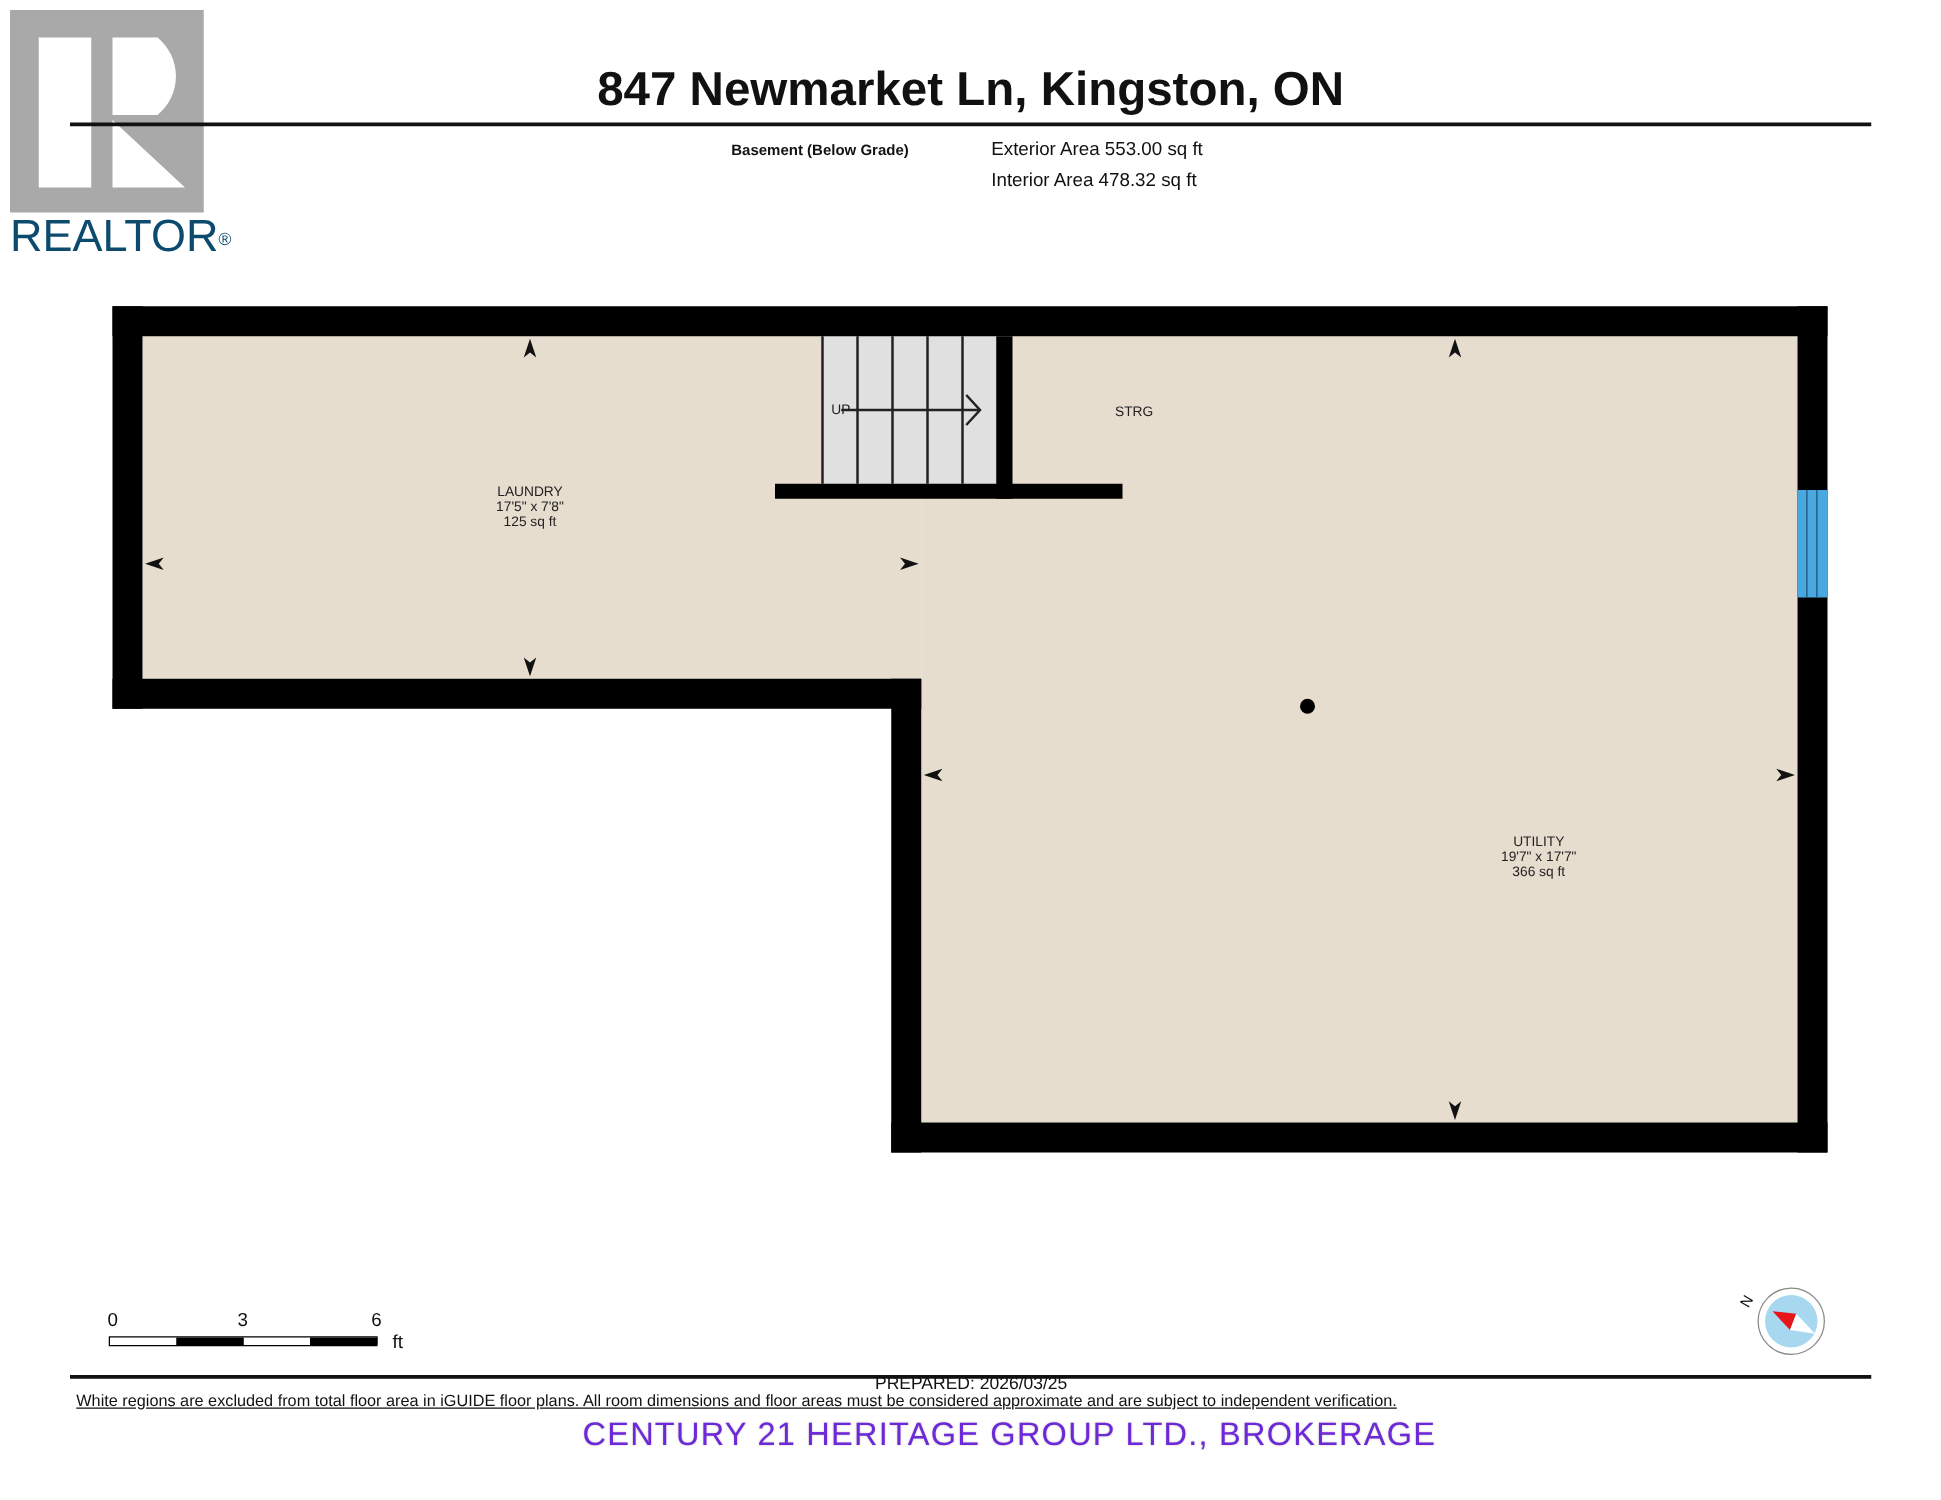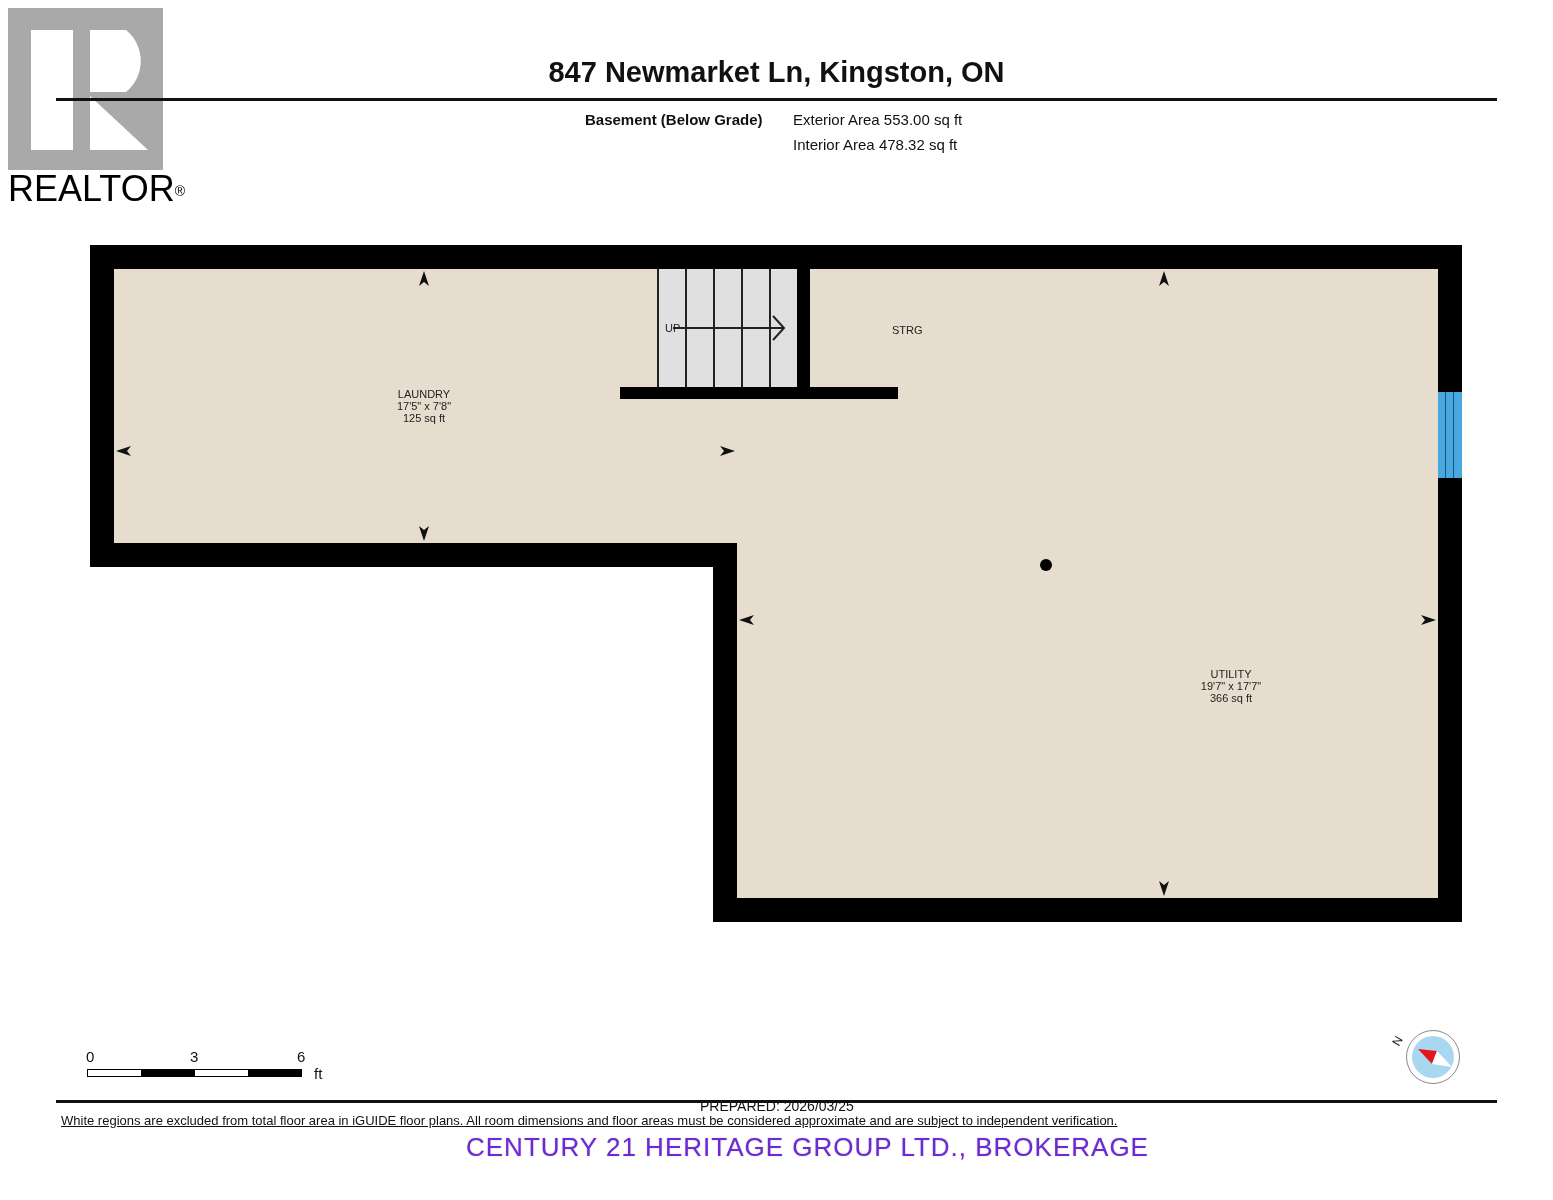--- a/index.html
+++ b/index.html
@@ -1,23 +1,23 @@
 <!DOCTYPE html>
 <html><head>
 <meta charset="utf-8">
 <style>
   html, body { margin: 0; padding: 0; background: #ffffff; }
   body { width: 1553px; height: 1200px; position: relative; overflow: hidden; font-family: "Liberation Sans", sans-serif; color: #111; }
   .abs { position: absolute; }
   .logo-box { left: 8px; top: 8px; width: 155px; height: 162px; background: #a9a9a9; }
-  .logo-text { left: 8px; top: 170px; font-size: 36px; color: #000000; letter-spacing: 0px; line-height: 38px; }
+  .logo-text { left: 8px; top: 170px; font-size: 36px; color: #0c4a6e; letter-spacing: 0px; line-height: 38px; }
   .logo-text sup { font-size: 14px; vertical-align: top; position: relative; top: 2px; }
-  .title { left: 0; width: 1553px; top: 54px; text-align: center; font-size: 29px; font-weight: bold; line-height: 36px; }
+  .title { left: 0; width: 1553px; top: 54px; text-align: center; font-size: 38px; font-weight: bold; line-height: 36px; }
   .rule-top { left: 56px; top: 98px; width: 1441px; height: 3px; background: #111; }
-  .level { left: 585px; top: 110px; font-size: 15px; font-weight: bold; line-height: 20px; }
+  .level { left: 585px; top: 110px; font-size: 12px; font-weight: bold; line-height: 20px; }
   .area-ext { left: 793px; top: 110px; font-size: 15px; line-height: 20px; }
   .area-int { left: 793px; top: 135px; font-size: 15px; line-height: 20px; }
   .wall { position: absolute; background: #000; }
   .floor { position: absolute; background: #e7ddcf; }
   .room-label { position: absolute; text-align: center; font-size: 11px; line-height: 12px; color: #222; }
   .small-label { position: absolute; font-size: 11px; color: #222; }
   .stair { left: 657px; top: 269px; width: 140px; height: 118px; background: #e0e0e0; border-left: 2px solid #222; box-sizing: border-box; }
   .tread { position: absolute; top: 0; width: 2px; height: 118px; background: #222; }
   .window { left: 1438px; top: 392px; width: 24px; height: 86px; background: #4aa8e0; }
   .win-line { position: absolute; top: 0; width: 1px; height: 86px; background: #1f4f7a; }

